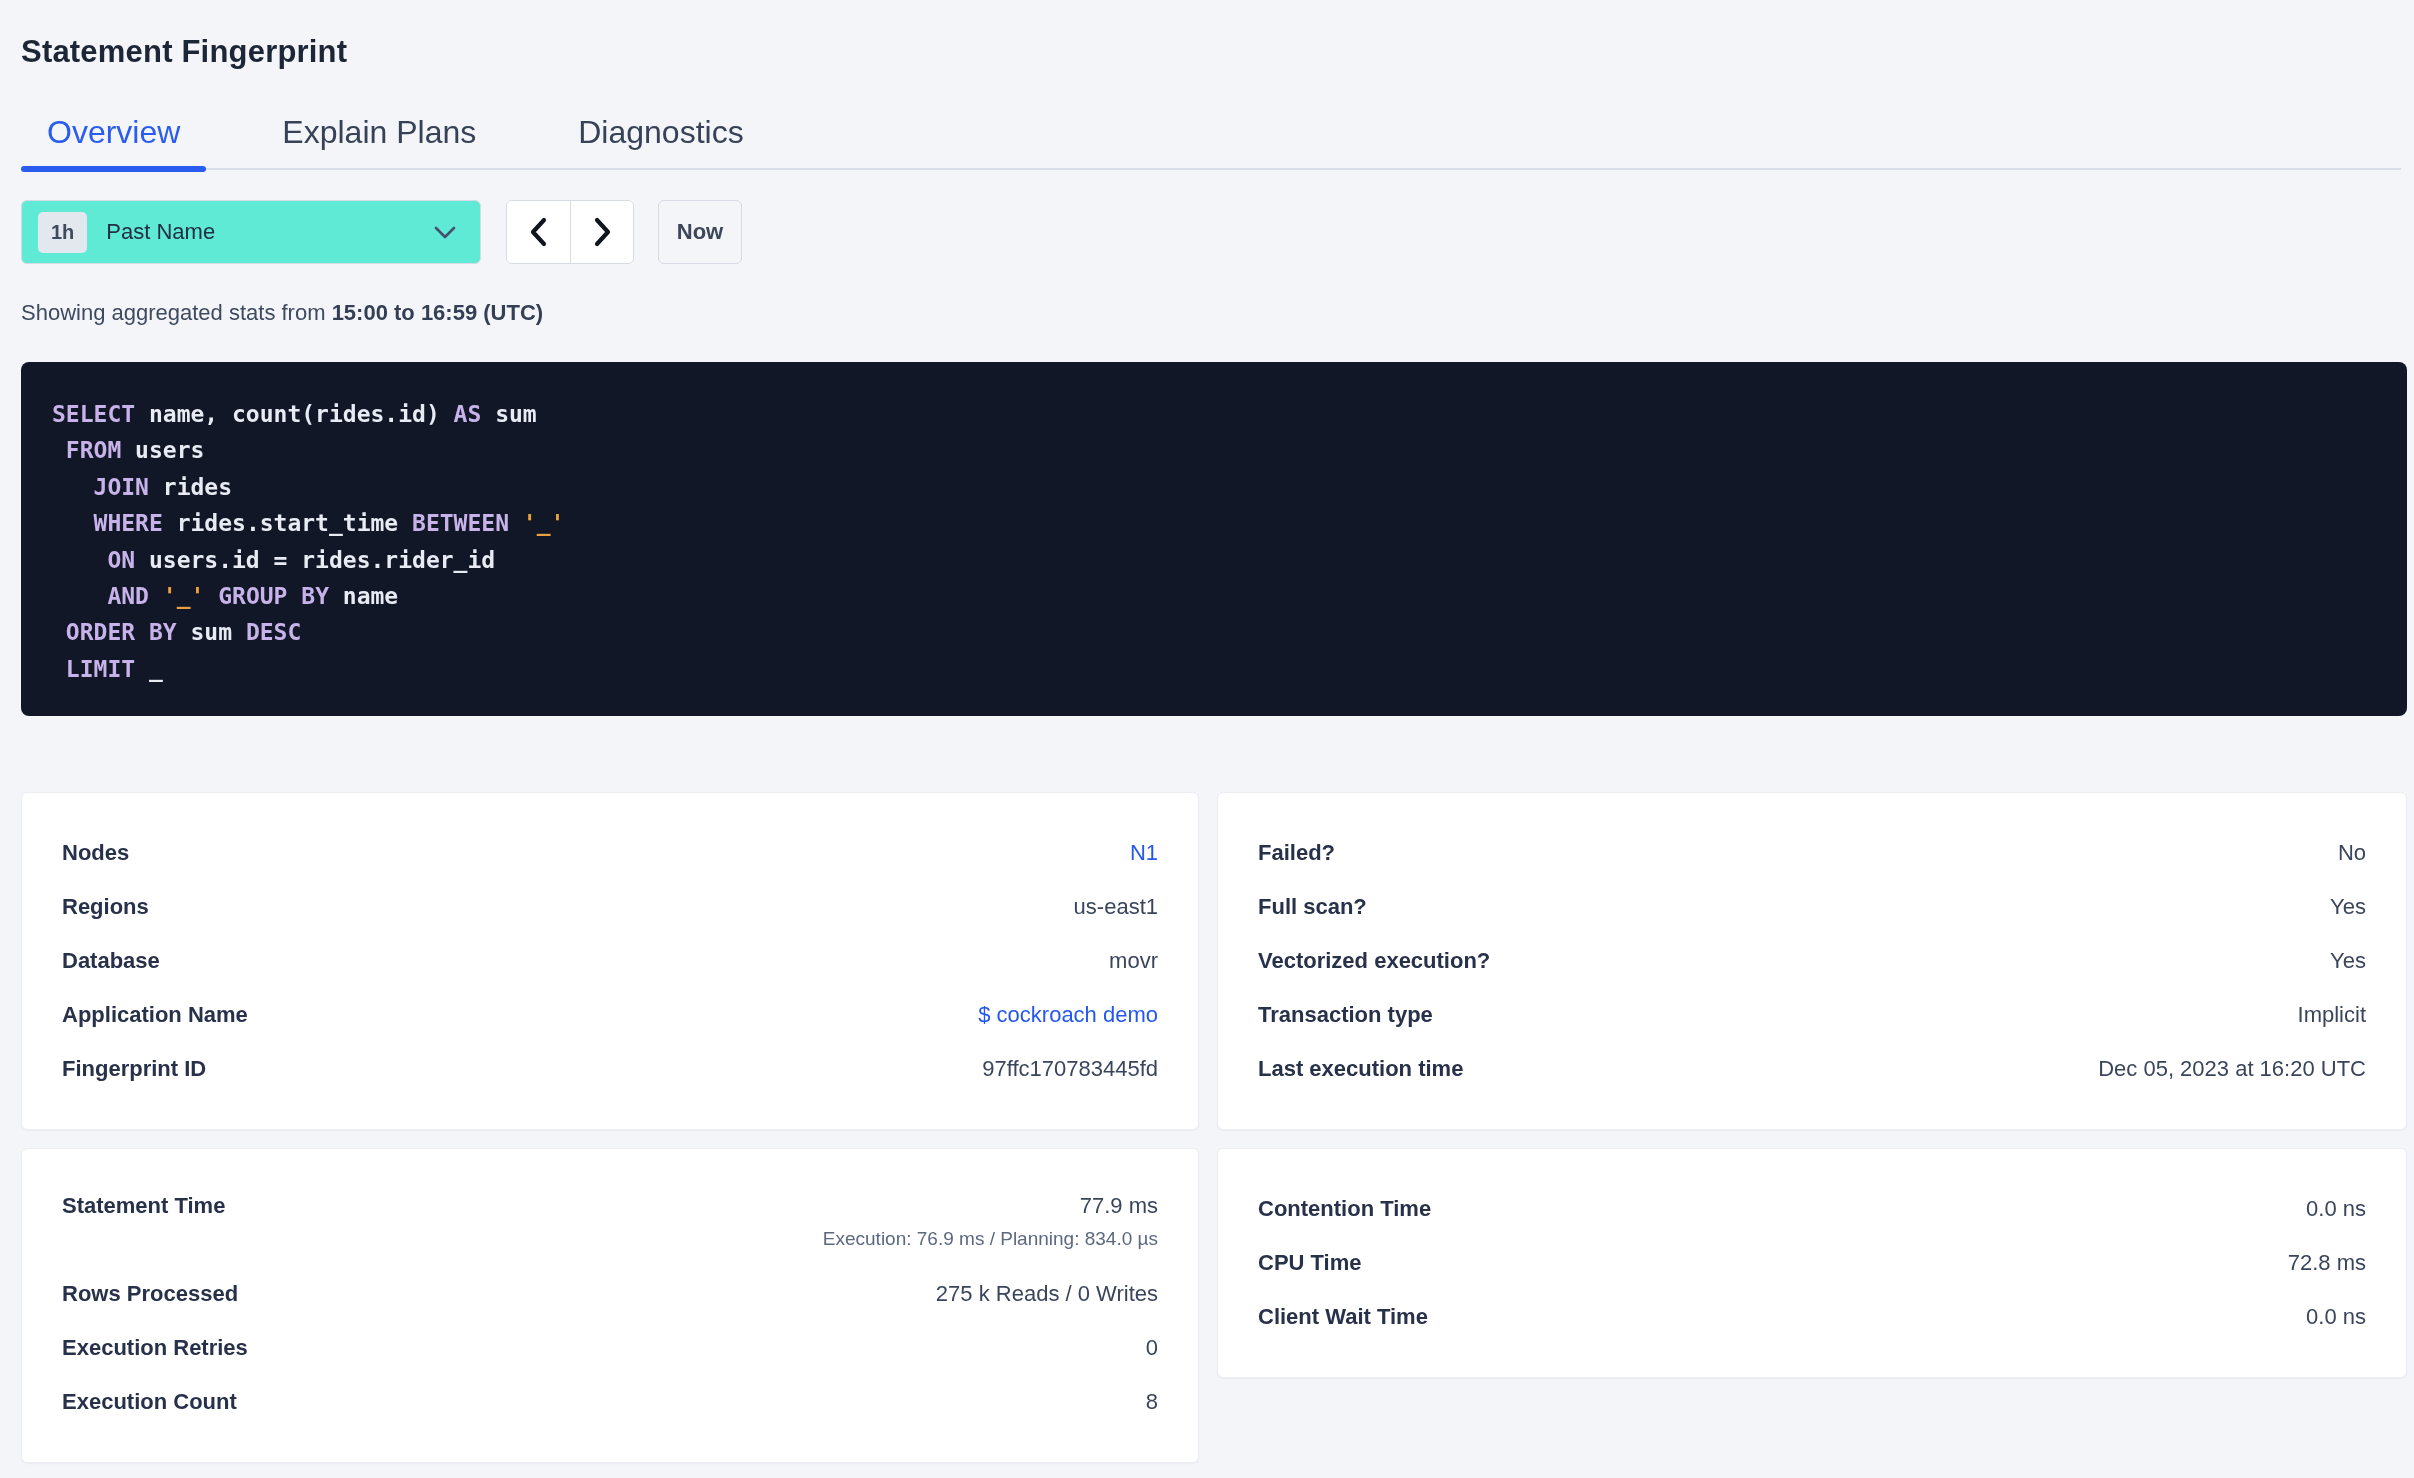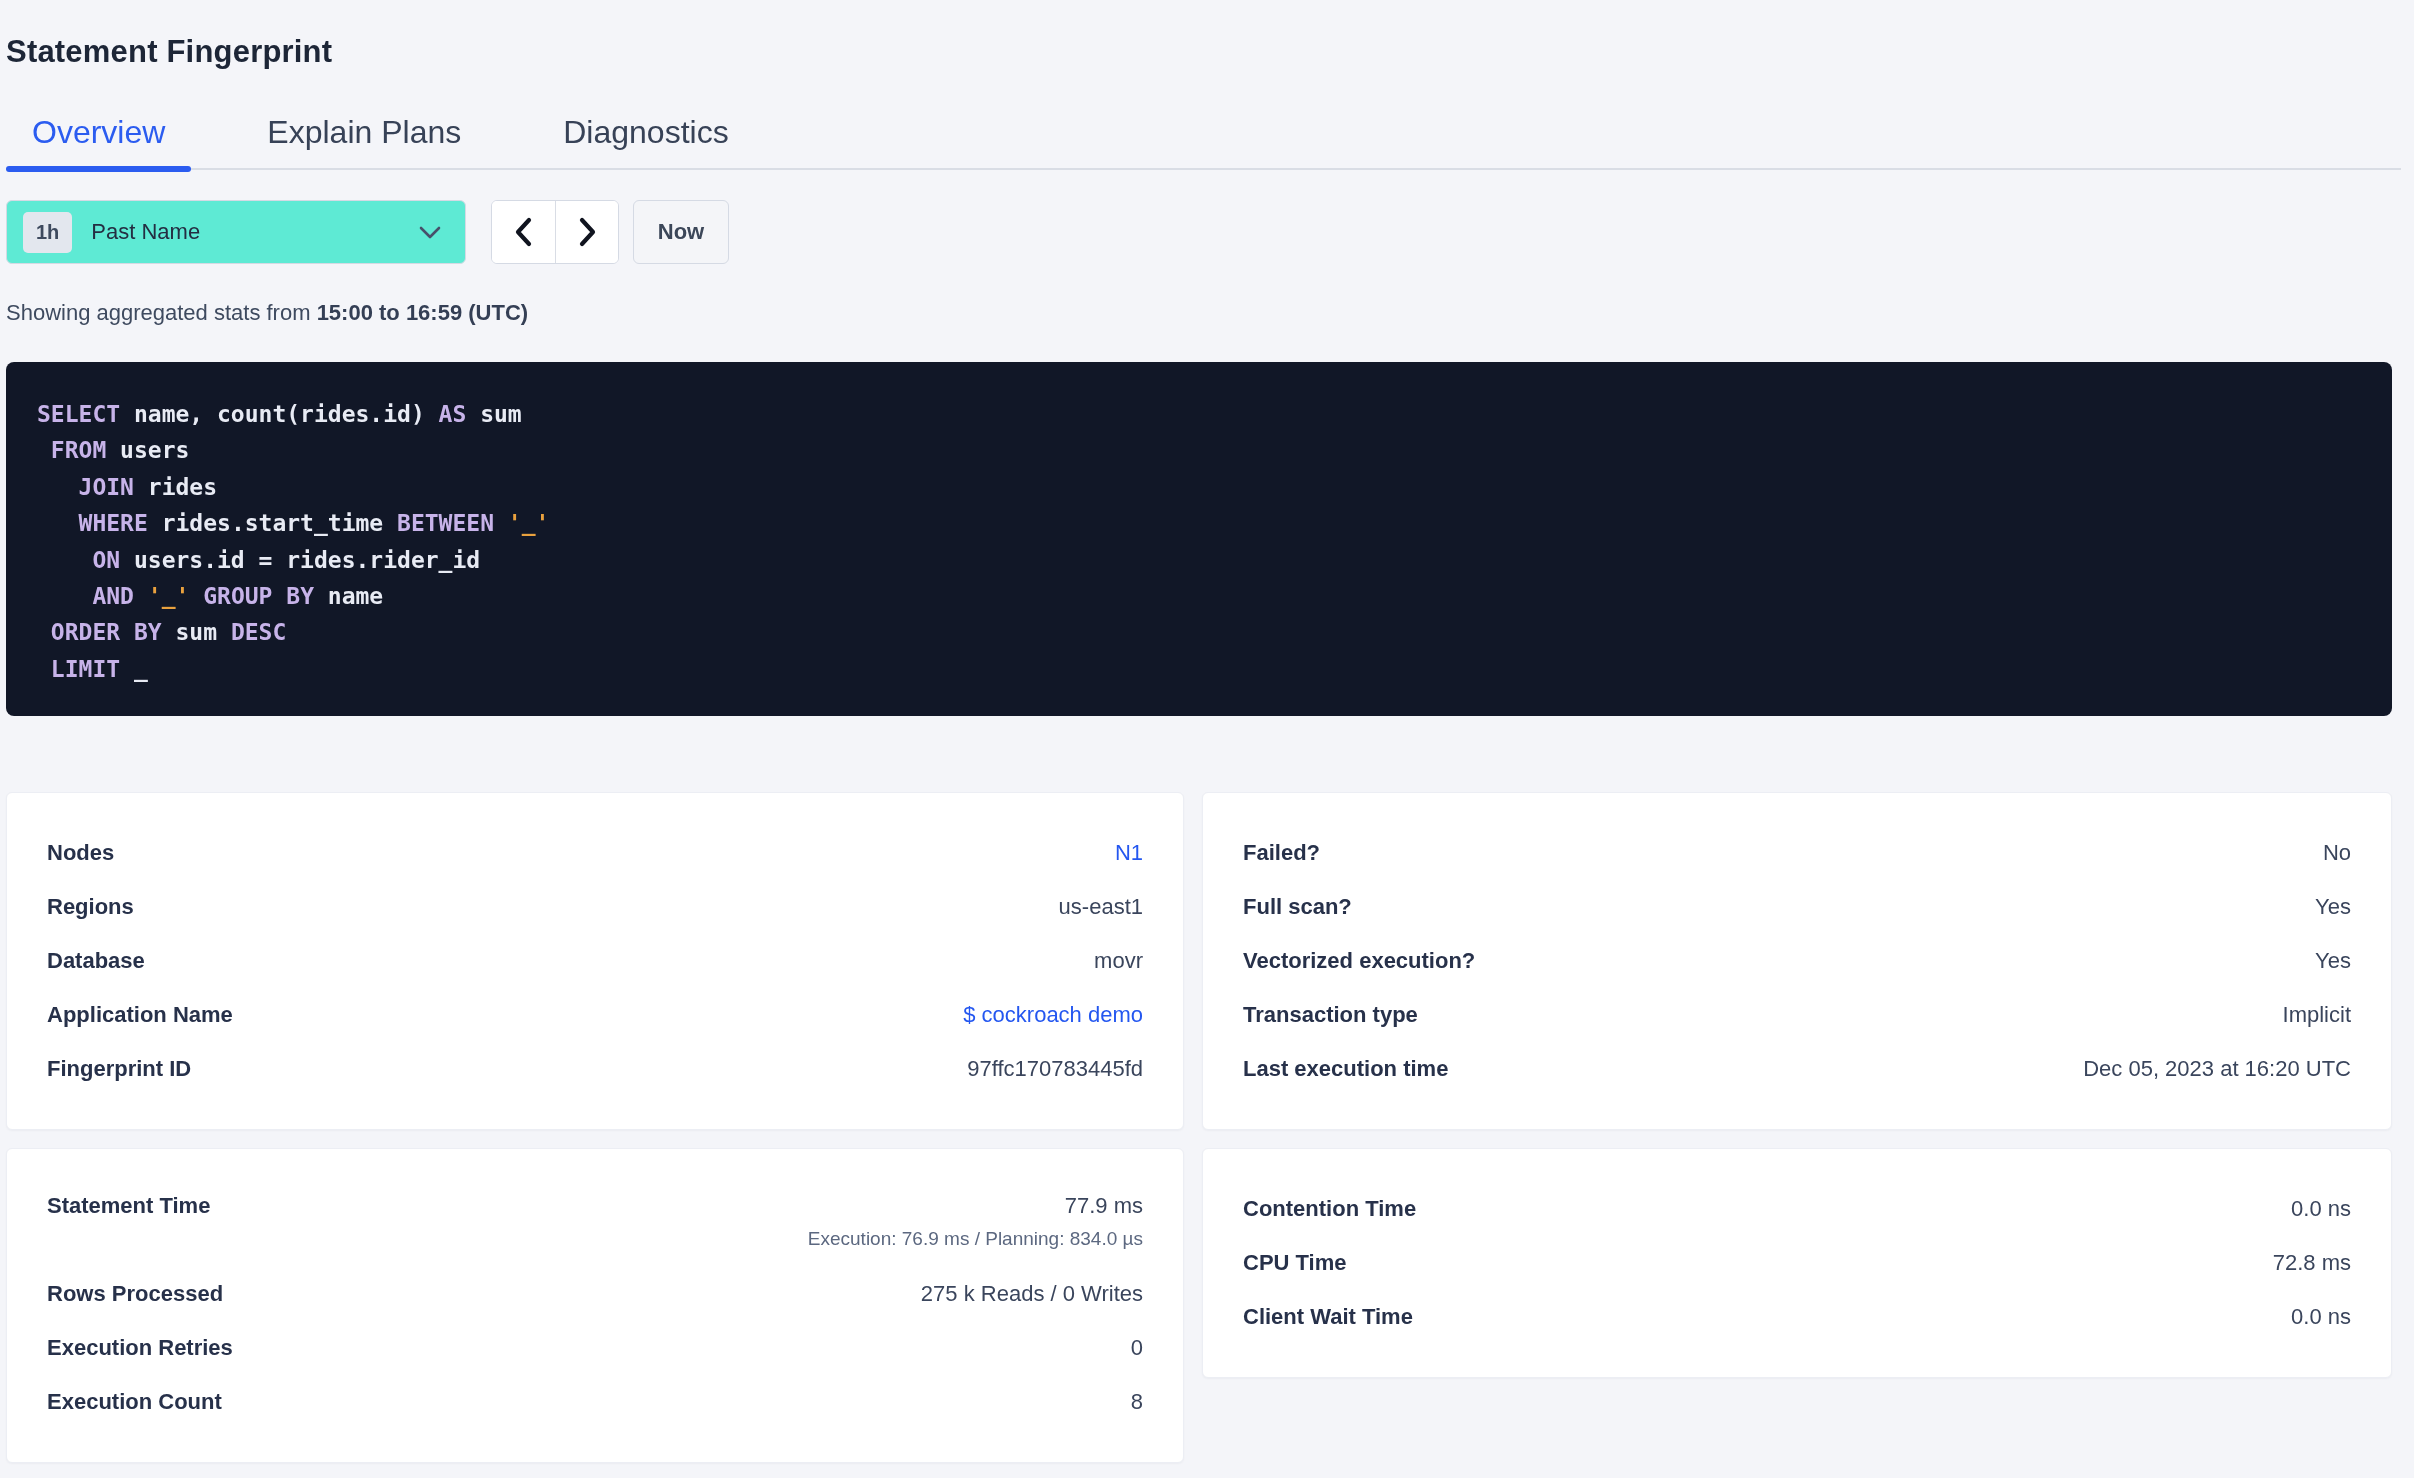--- a/index.html
+++ b/index.html
@@ -2,21 +2,21 @@
 <html style="--accent-blue: #2b5cf0; --link-blue: #2457f0; --page-bg: #f4f5f9; --card-bg: #ffffff; --sql-bg: #111727; --sql-keyword: #c7b3e9; --sql-plain: #e8ebf4; --sql-placeholder: #e9a13e;"><head>
 <meta charset="utf-8">
 <style>
   * { margin: 0; padding: 0; box-sizing: border-box; }
   html, body {
     width: 2414px; height: 1478px;
     overflow: hidden;
     background: var(--page-bg, #f4f5f9);
     font-family: "Liberation Sans", sans-serif;
   }
-  .page { width: 2414px; height: 1478px; padding: 0 13px 0 6px; }
+  .page { width: 2414px; height: 1478px; padding: 0 13px 0 21px; }
 
   .page-title {
     padding-top: 34px;
     font-size: 31px; font-weight: 700; color: #1d2637; letter-spacing: .2px;
   }
 
   
   .tabs {
     margin-top: 44px;
     display: flex; gap: 50px;
@@ -51,21 +51,21 @@
     margin-left: 25px; height: 64px;
     display: flex; background: #fff;
     border: 1px solid #d5dae4; border-radius: 6px; overflow: hidden;
   }
   .nav-btn {
     width: 63px; border: none; background: #fff;
     display: flex; align-items: center; justify-content: center; cursor: pointer;
   }
   .nav-btn + .nav-btn { border-left: 1px solid #d9dde5; }
   .now-btn {
-    margin-left: 14px; width: 96px; height: 64px;
+    margin-left: 24px; width: 84px; height: 64px;
     background: #f4f5f8; border: 1px solid #d5dae4; border-radius: 6px;
     font-family: "Liberation Sans", sans-serif;
     font-size: 22px; font-weight: 700; color: #3c4759; cursor: pointer;
   }
 
   .agg-note { margin-top: 36px; font-size: 22px; color: #3e4a5f; }
   .agg-note b { font-weight: 700; color: #343f55; }
 
   
   .sql-box {

